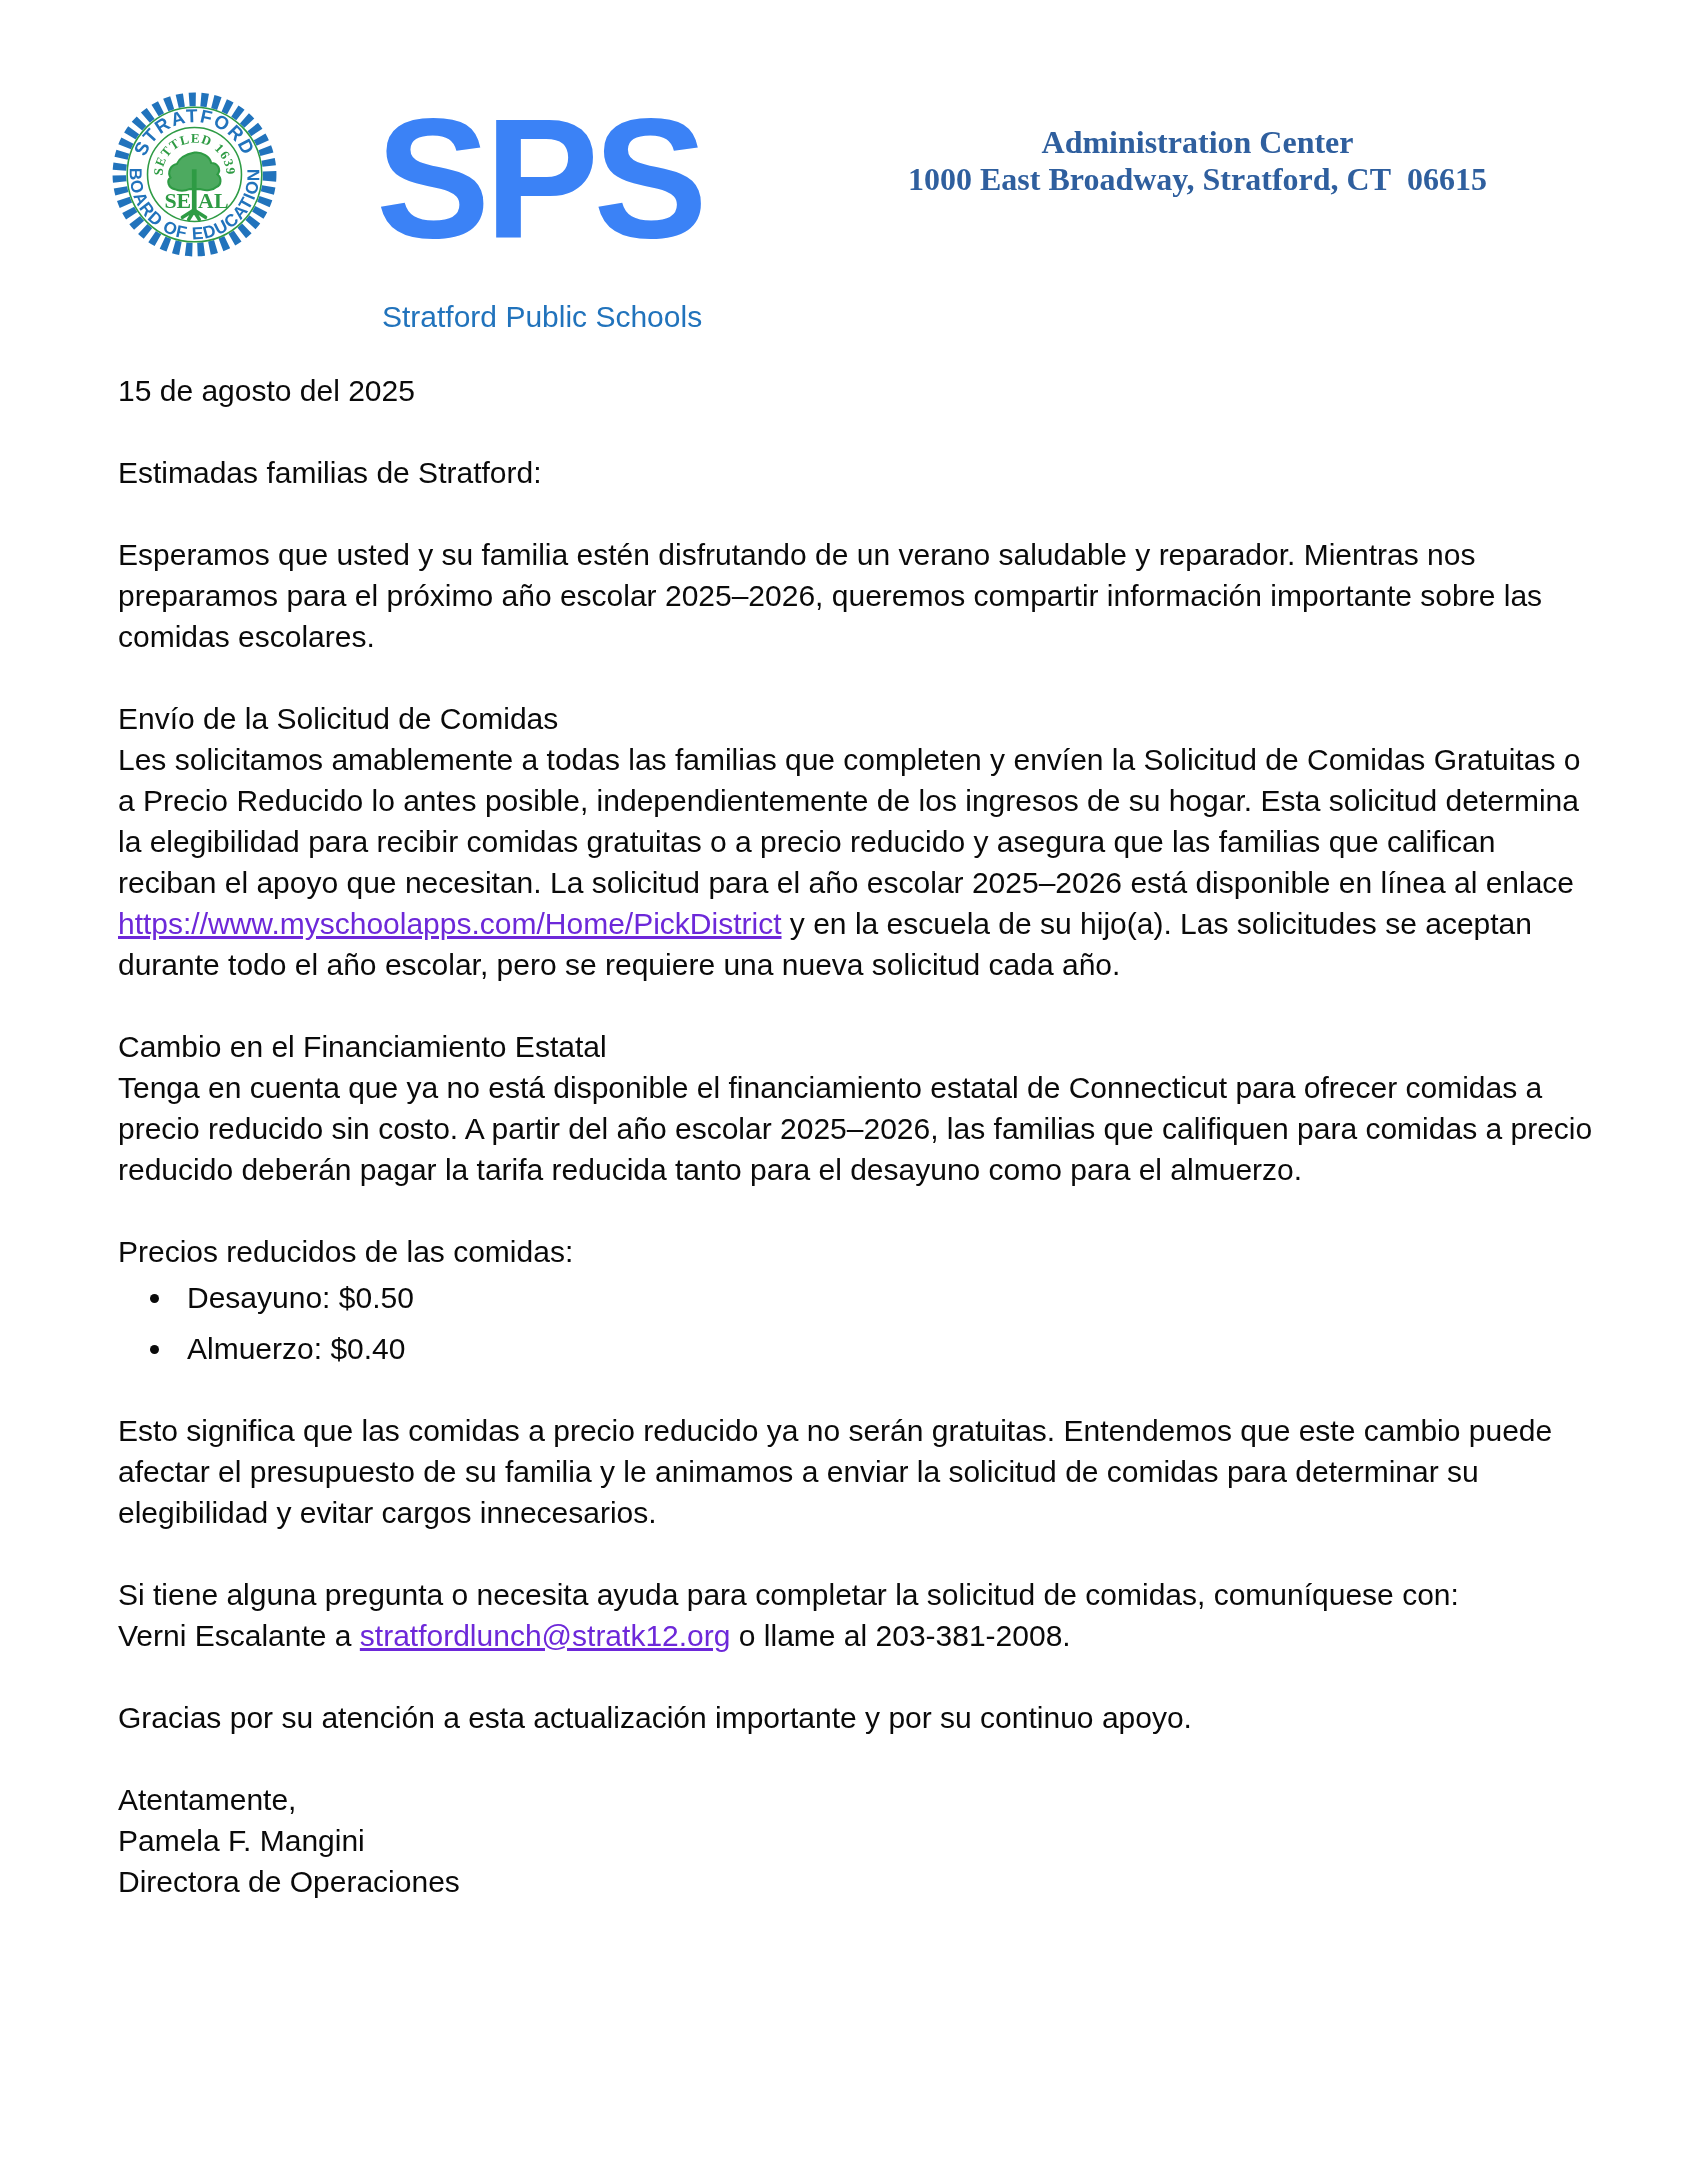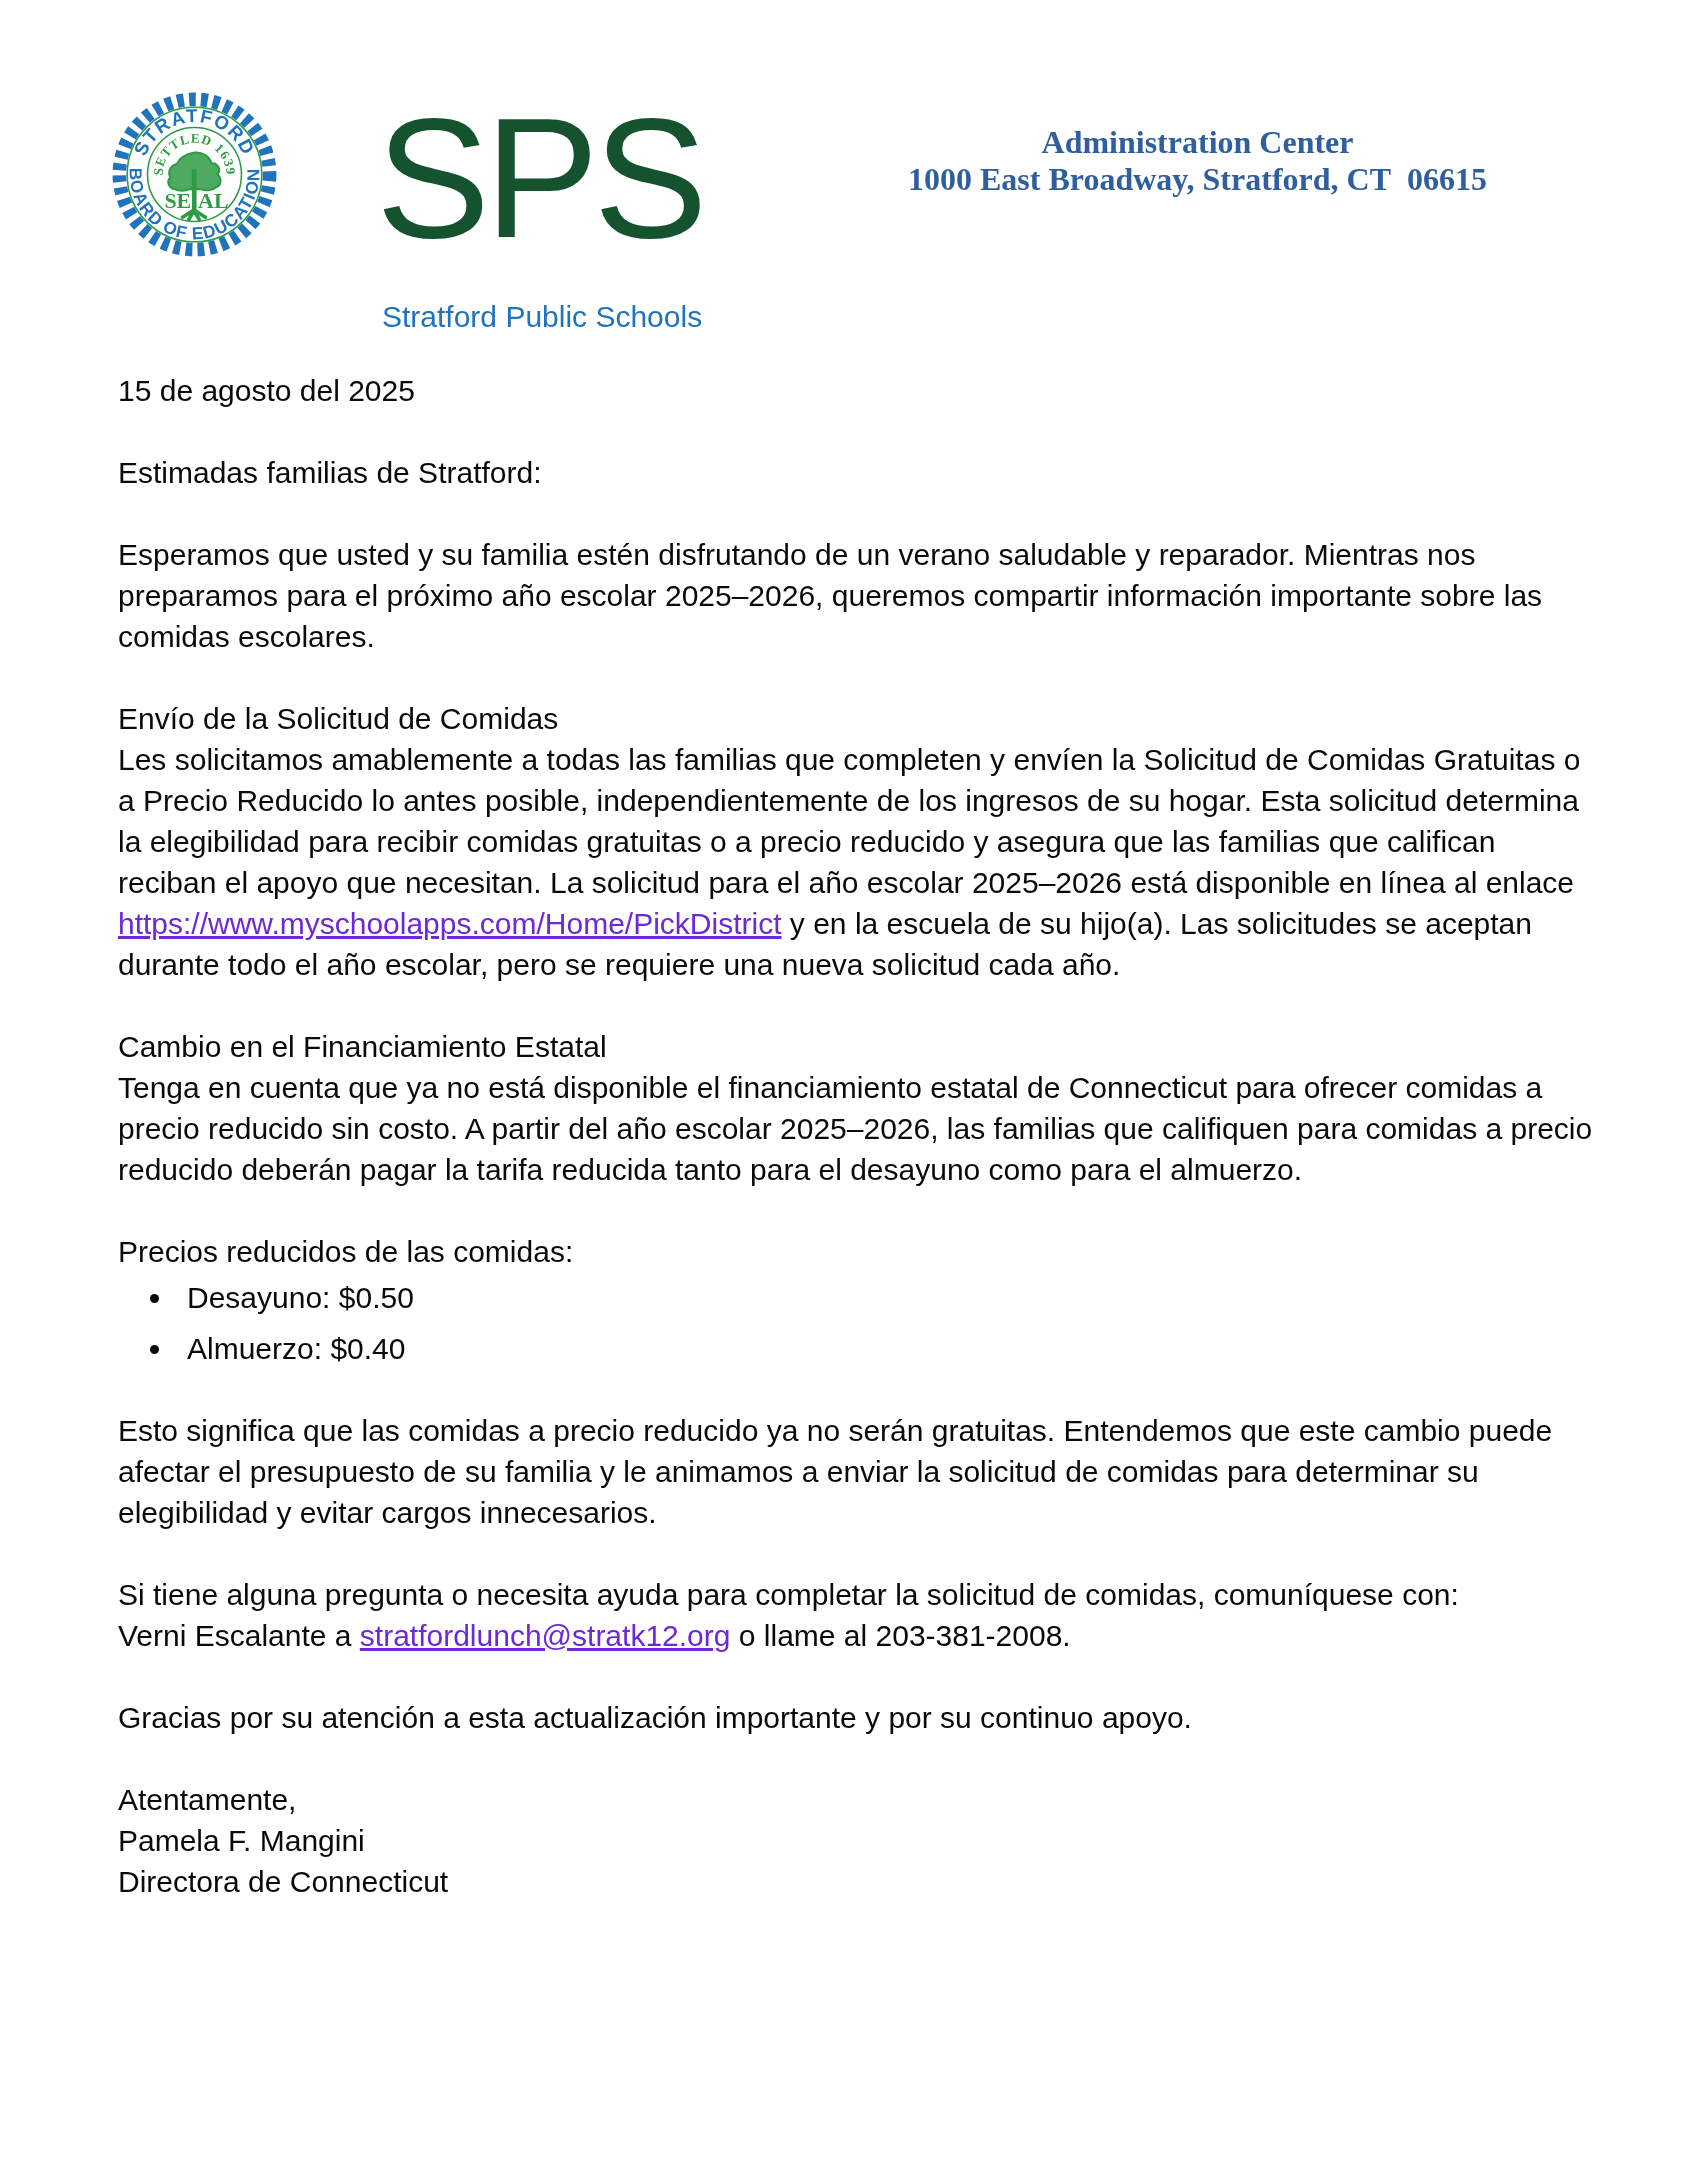--- a/index.html
+++ b/index.html
@@ -11,22 +11,22 @@
     font-family:"Liberation Sans","DejaVu Sans",sans-serif;
     color:#0a0a0a;
     overflow:hidden;
   }
 
   
   .logo-block { position:absolute; left:111px; top:78px; width:728px; height:198px; }
   .seal { position:absolute; left:0; top:13.2px; width:167px; height:167px; }
   .wordmark {
     position:absolute; left:265px; top:5.3px;
-    font-size:171px; line-height:189px; font-weight:400;
-    letter-spacing:-5.3px; color:#14532d;
+    font-size:171px; line-height:189px; font-weight:700;
+    letter-spacing:-5.3px; color:#3b82f6;
     font-family:"Liberation Sans","DejaVu Sans",sans-serif;
   }
   .wordmark-sub {
     position:absolute; left:271px; top:222px;
     font-size:30px; font-weight:400; color:#2173BC; letter-spacing:0px;
   }
   .address-block {
     position:absolute; left:827px; top:124px; width:741px;
     text-align:center;
     font-family:"Liberation Serif","DejaVu Serif",serif;
@@ -126,18 +126,18 @@
     <p>
       <span>Si tiene alguna pregunta o necesita ayuda para completar la solicitud de comidas, comuníquese con:</span><br>
       <span>Verni Escalante a </span><a class="doc-link">stratfordlunch@stratk12.org</a><span> o llame al 203-381-2008.</span>
     </p>
 
     <p>Gracias por su atención a esta actualización importante y por su continuo apoyo.</p>
 
     <p>
       <span>Atentamente,</span><br>
       <span>Pamela F. Mangini</span><br>
-      <span>Directora de Connecticut</span>
+      <span>Directora de Operaciones</span>
     </p>
 
   </div>
 </div>
 
 
 </body></html>

